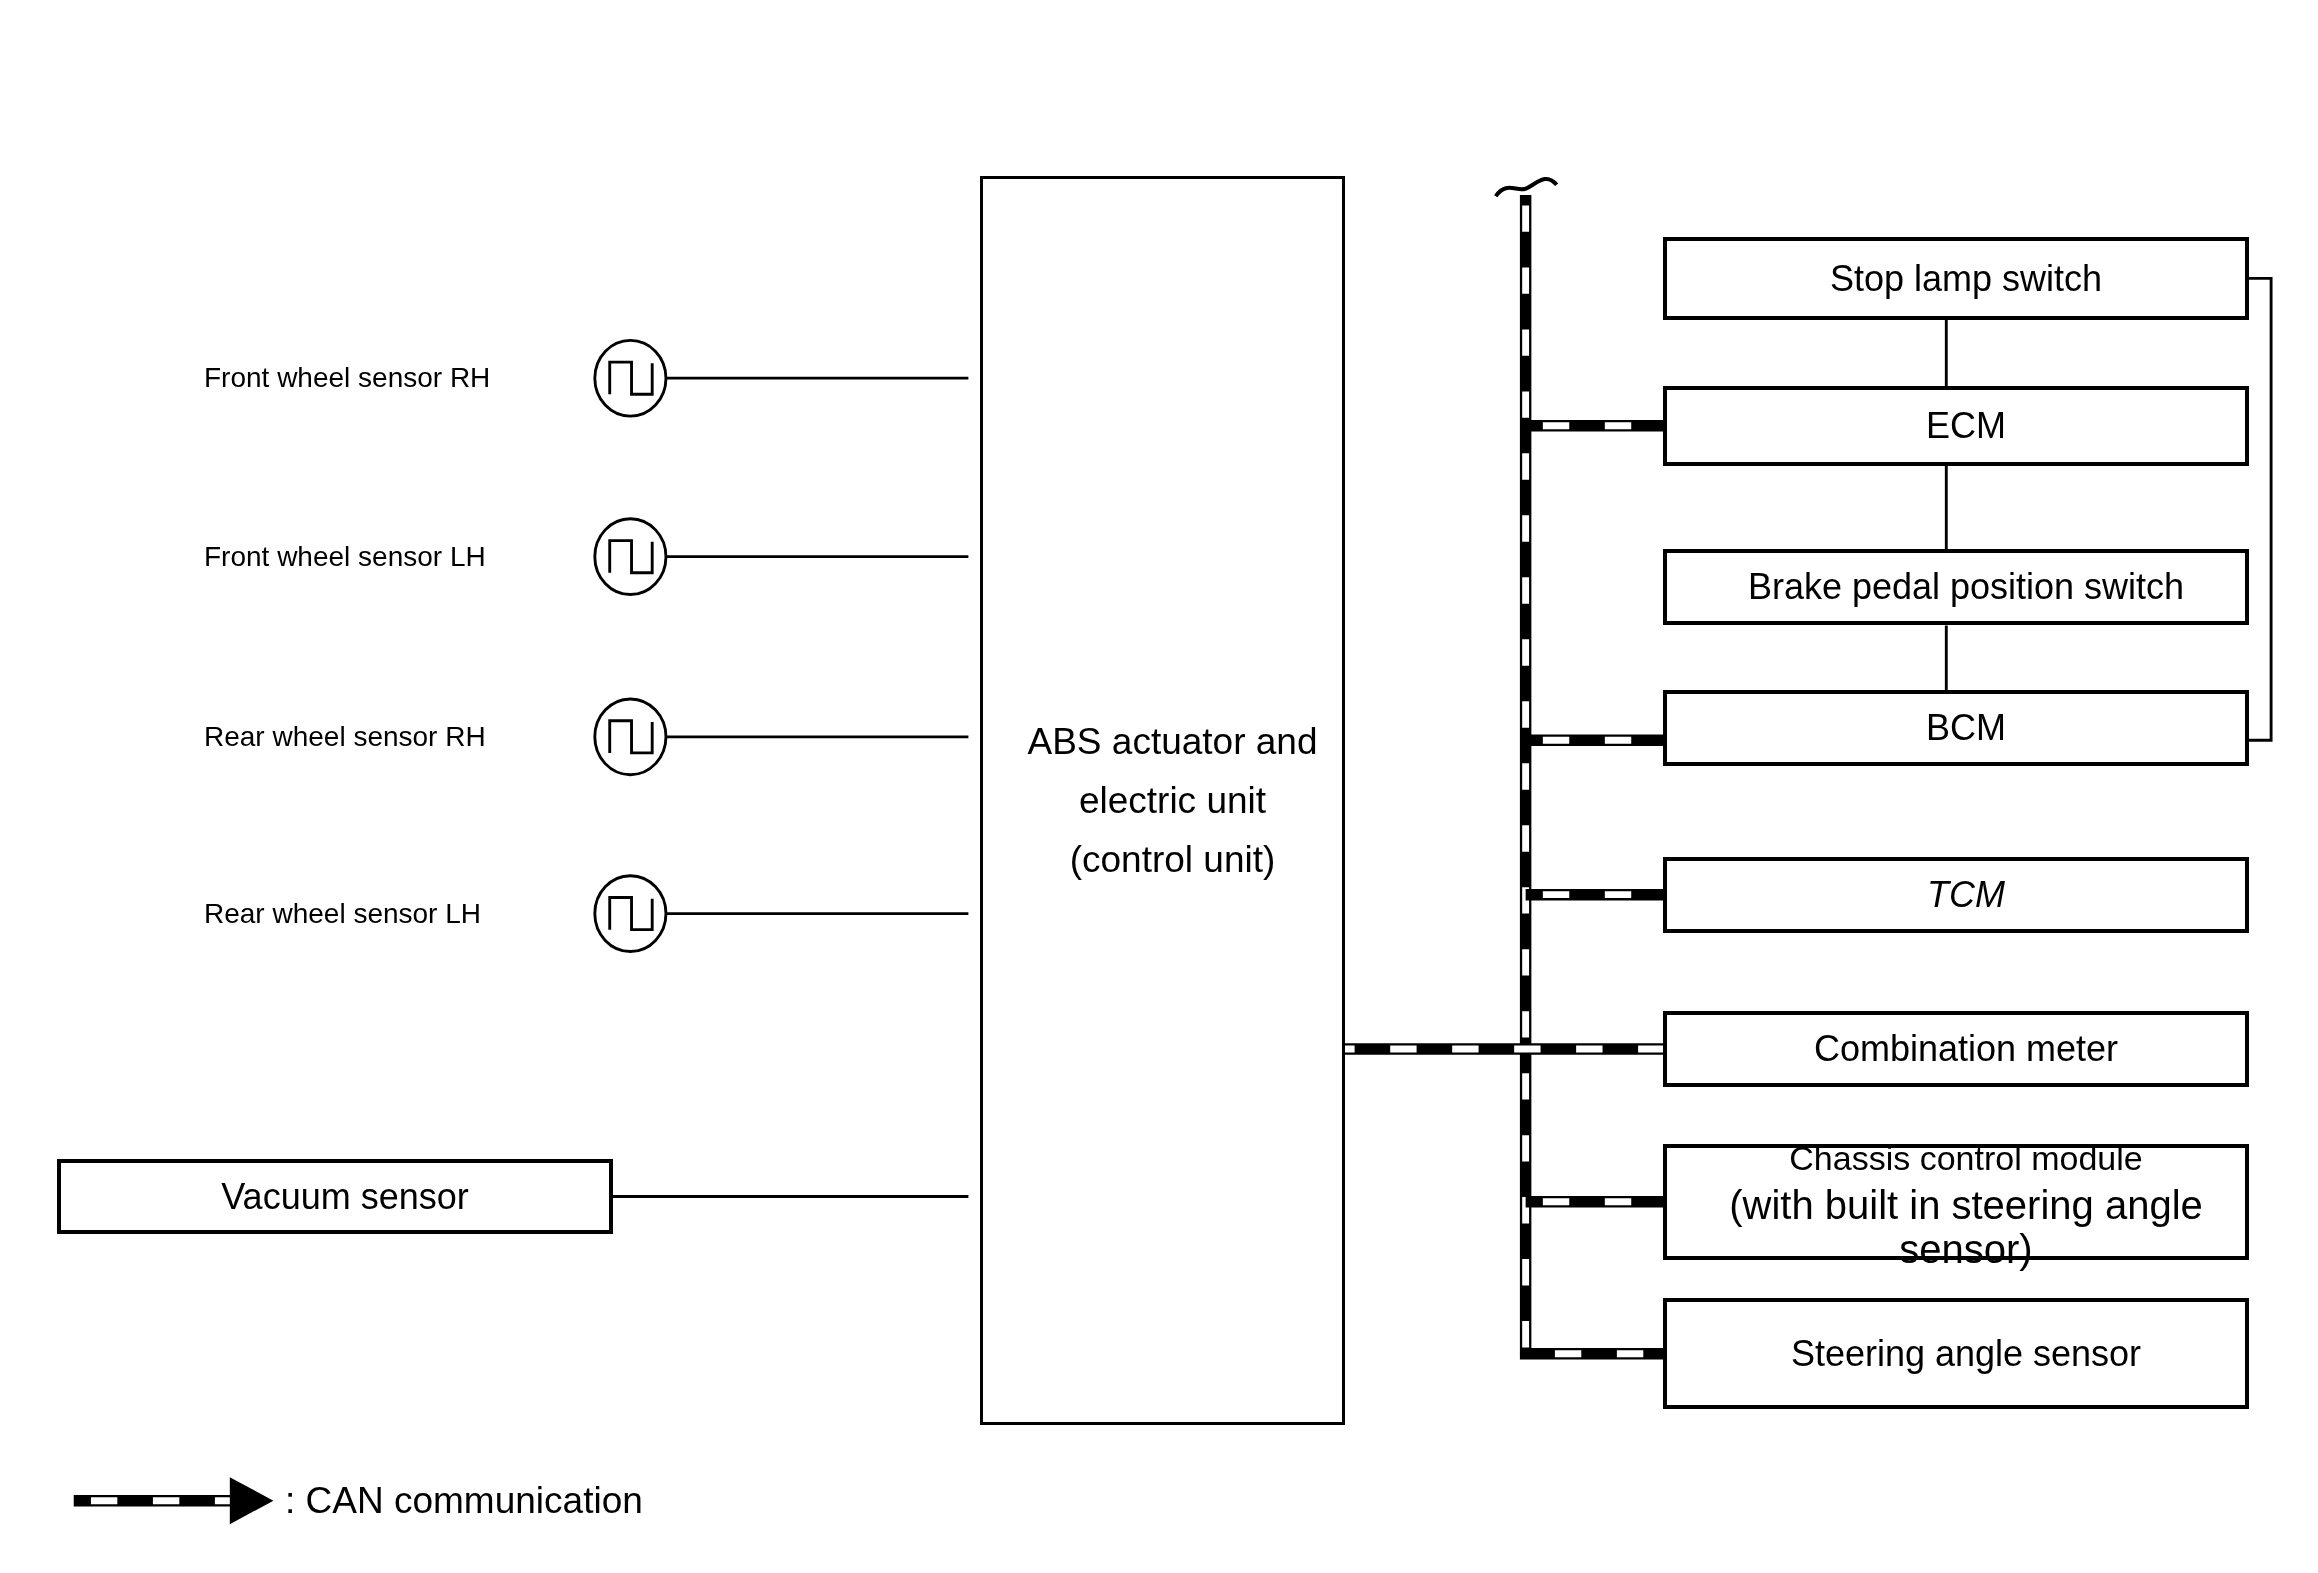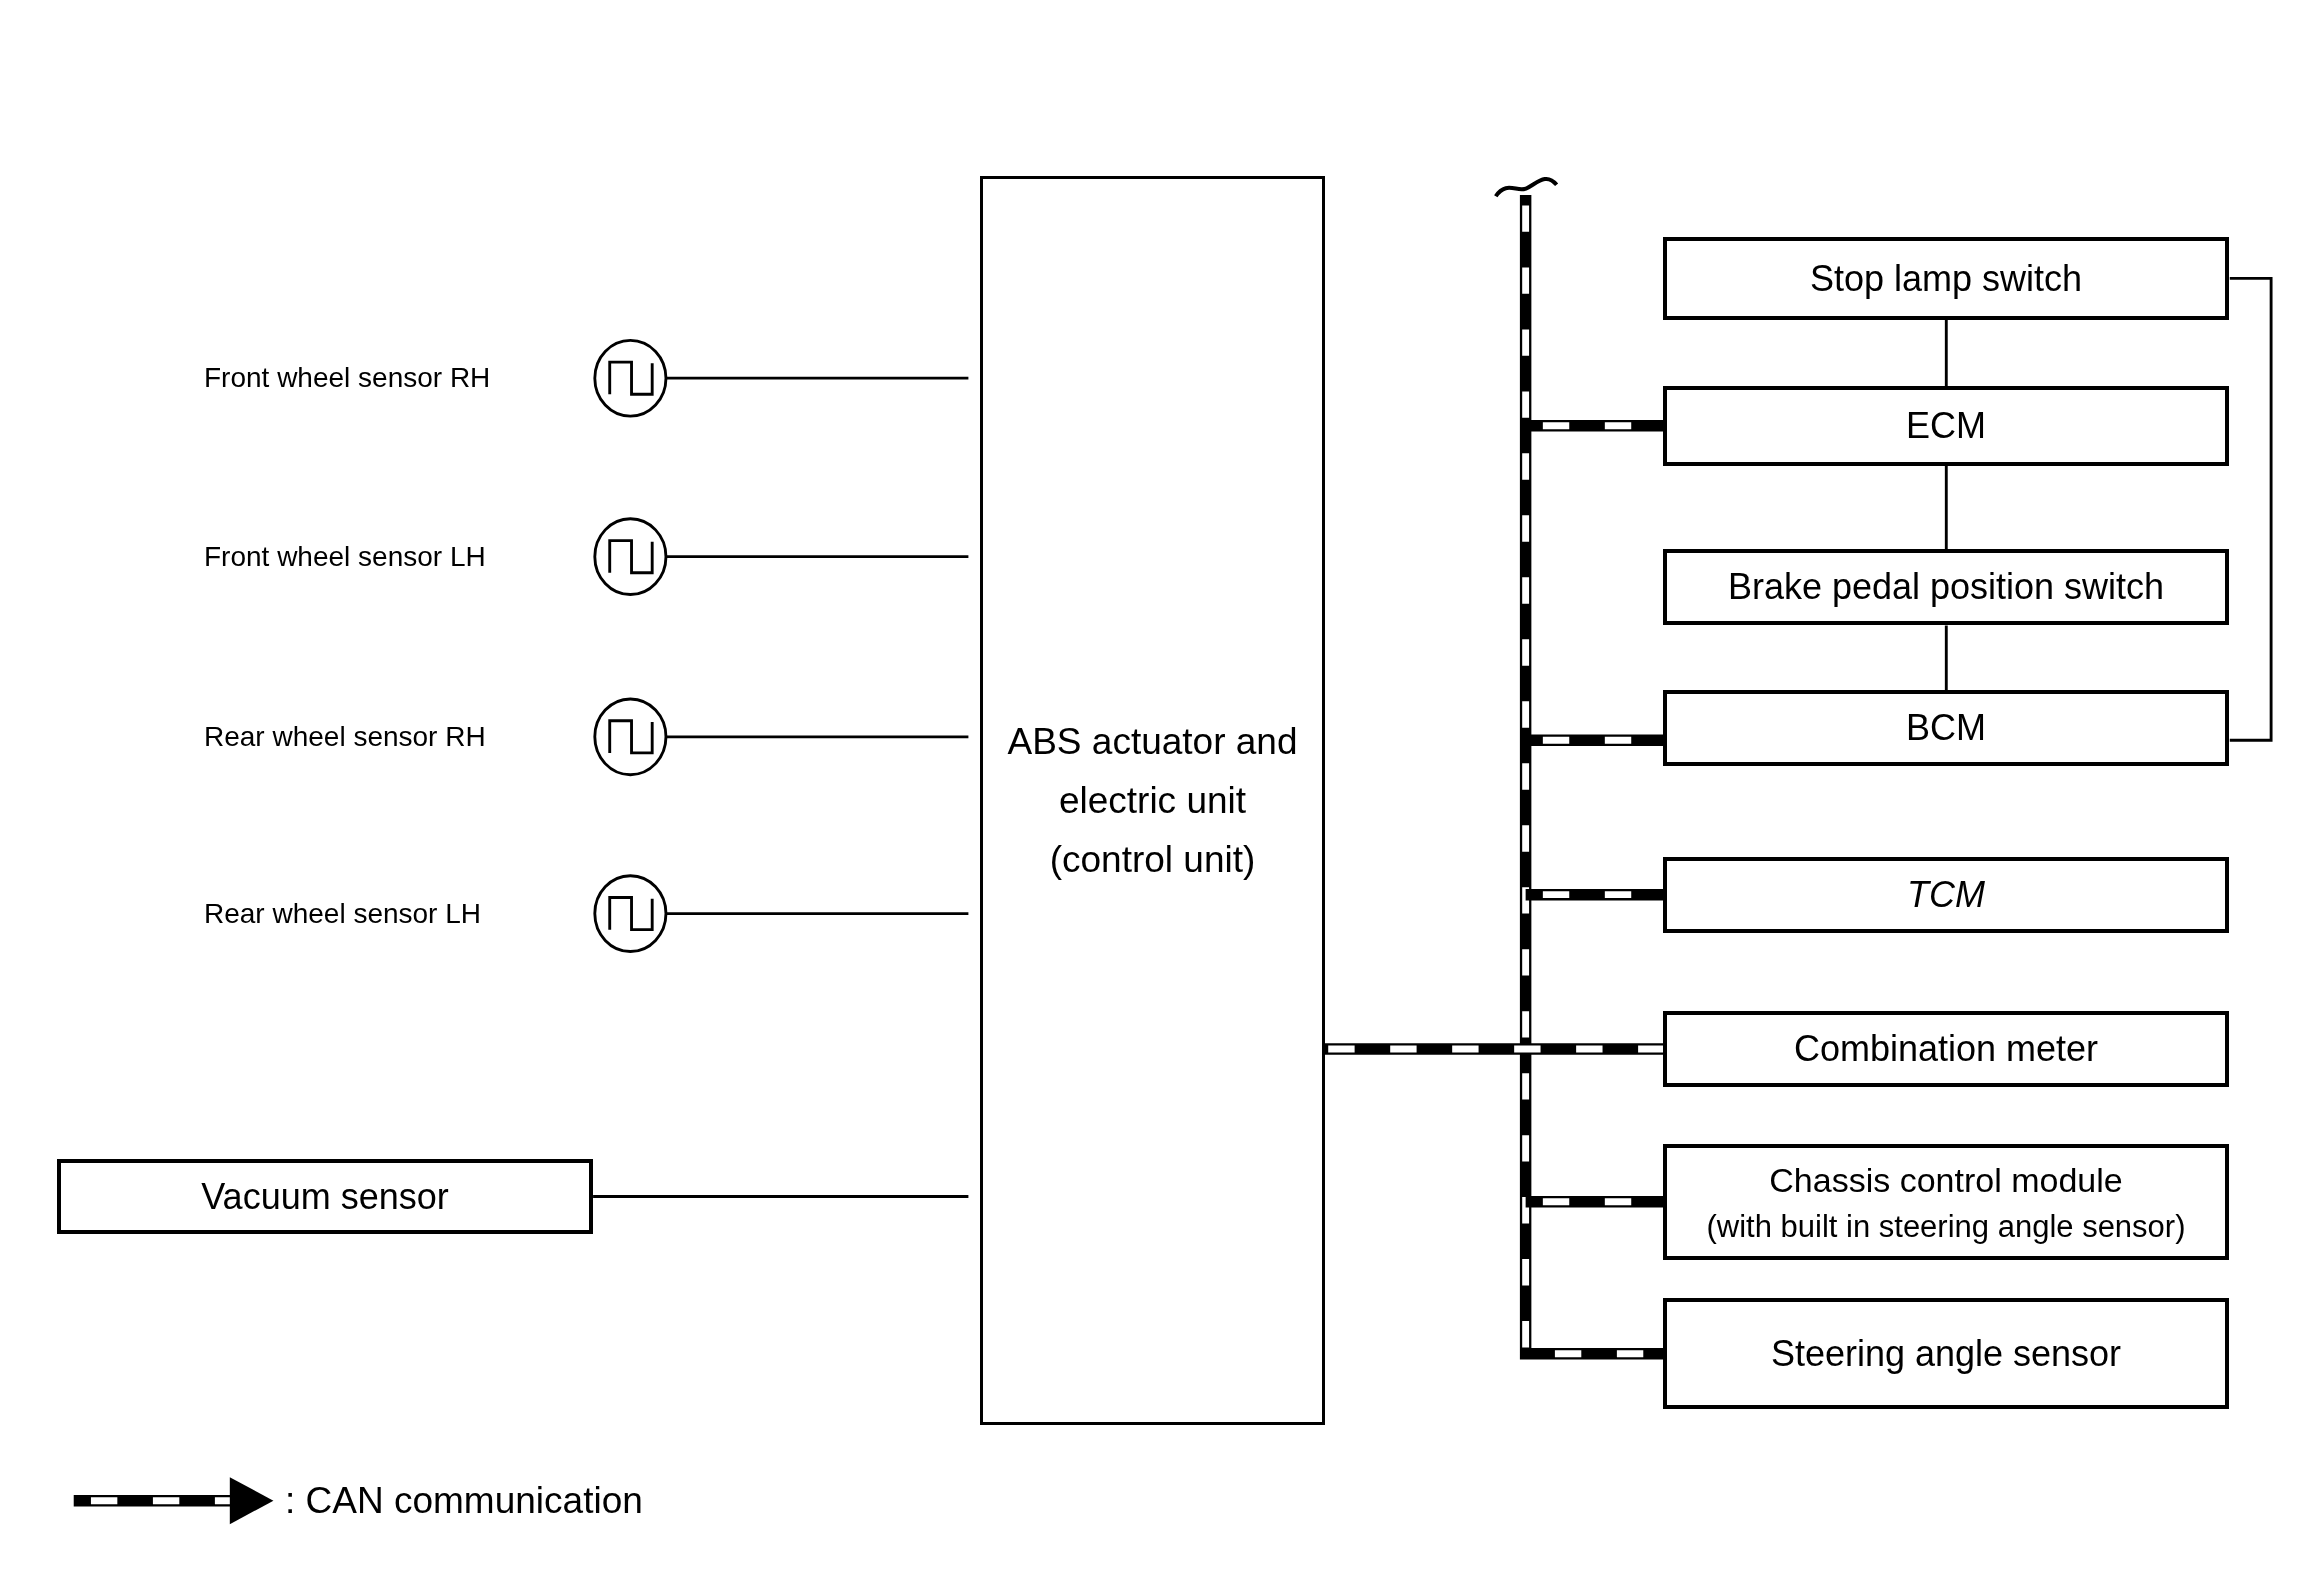--- a/index.html
+++ b/index.html
@@ -2,24 +2,24 @@
 <html style="font-size:9.2px"><head>
 <meta charset="utf-8">
 <style>
   html,body{margin:0;padding:0;background:#ffffff;}
   body{width:2319px;height:1573px;overflow:hidden;
        font-family:"Liberation Sans", sans-serif;color:#000;}
   .canvas{position:relative;width:2319px;height:1573px;background:#fff;}
   svg.wires{position:absolute;left:0;top:0;z-index:1;}
   .box{position:absolute;background:#fff;border:4px solid #000;z-index:2;
        display:flex;flex-direction:column;align-items:center;justify-content:center;
-       text-align:center;font-size:36px;line-height:46px;}
+       text-align:center;font-size:36px;line-height:46px;padding-left:20px;}
   .box.abs{border-width:3.4px;font-size:37px;line-height:59px;margin-left:12px;}
   .box.chassis span.l1{font-size:34px;line-height:49px;}
-  .box.chassis span.l2{font-size:31px;line-height:44px;}
+  .box.chassis span.l2{font-size:40px;line-height:44px;}
   .sensor-label{position:absolute;z-index:2;font-size:28px;line-height:52px;
        white-space:nowrap;}
   .legend-label{position:absolute;z-index:2;font-size:37px;line-height:52px;
        white-space:nowrap;}
 </style>
 </head>
 <body>
 
 <div class="canvas">
 

